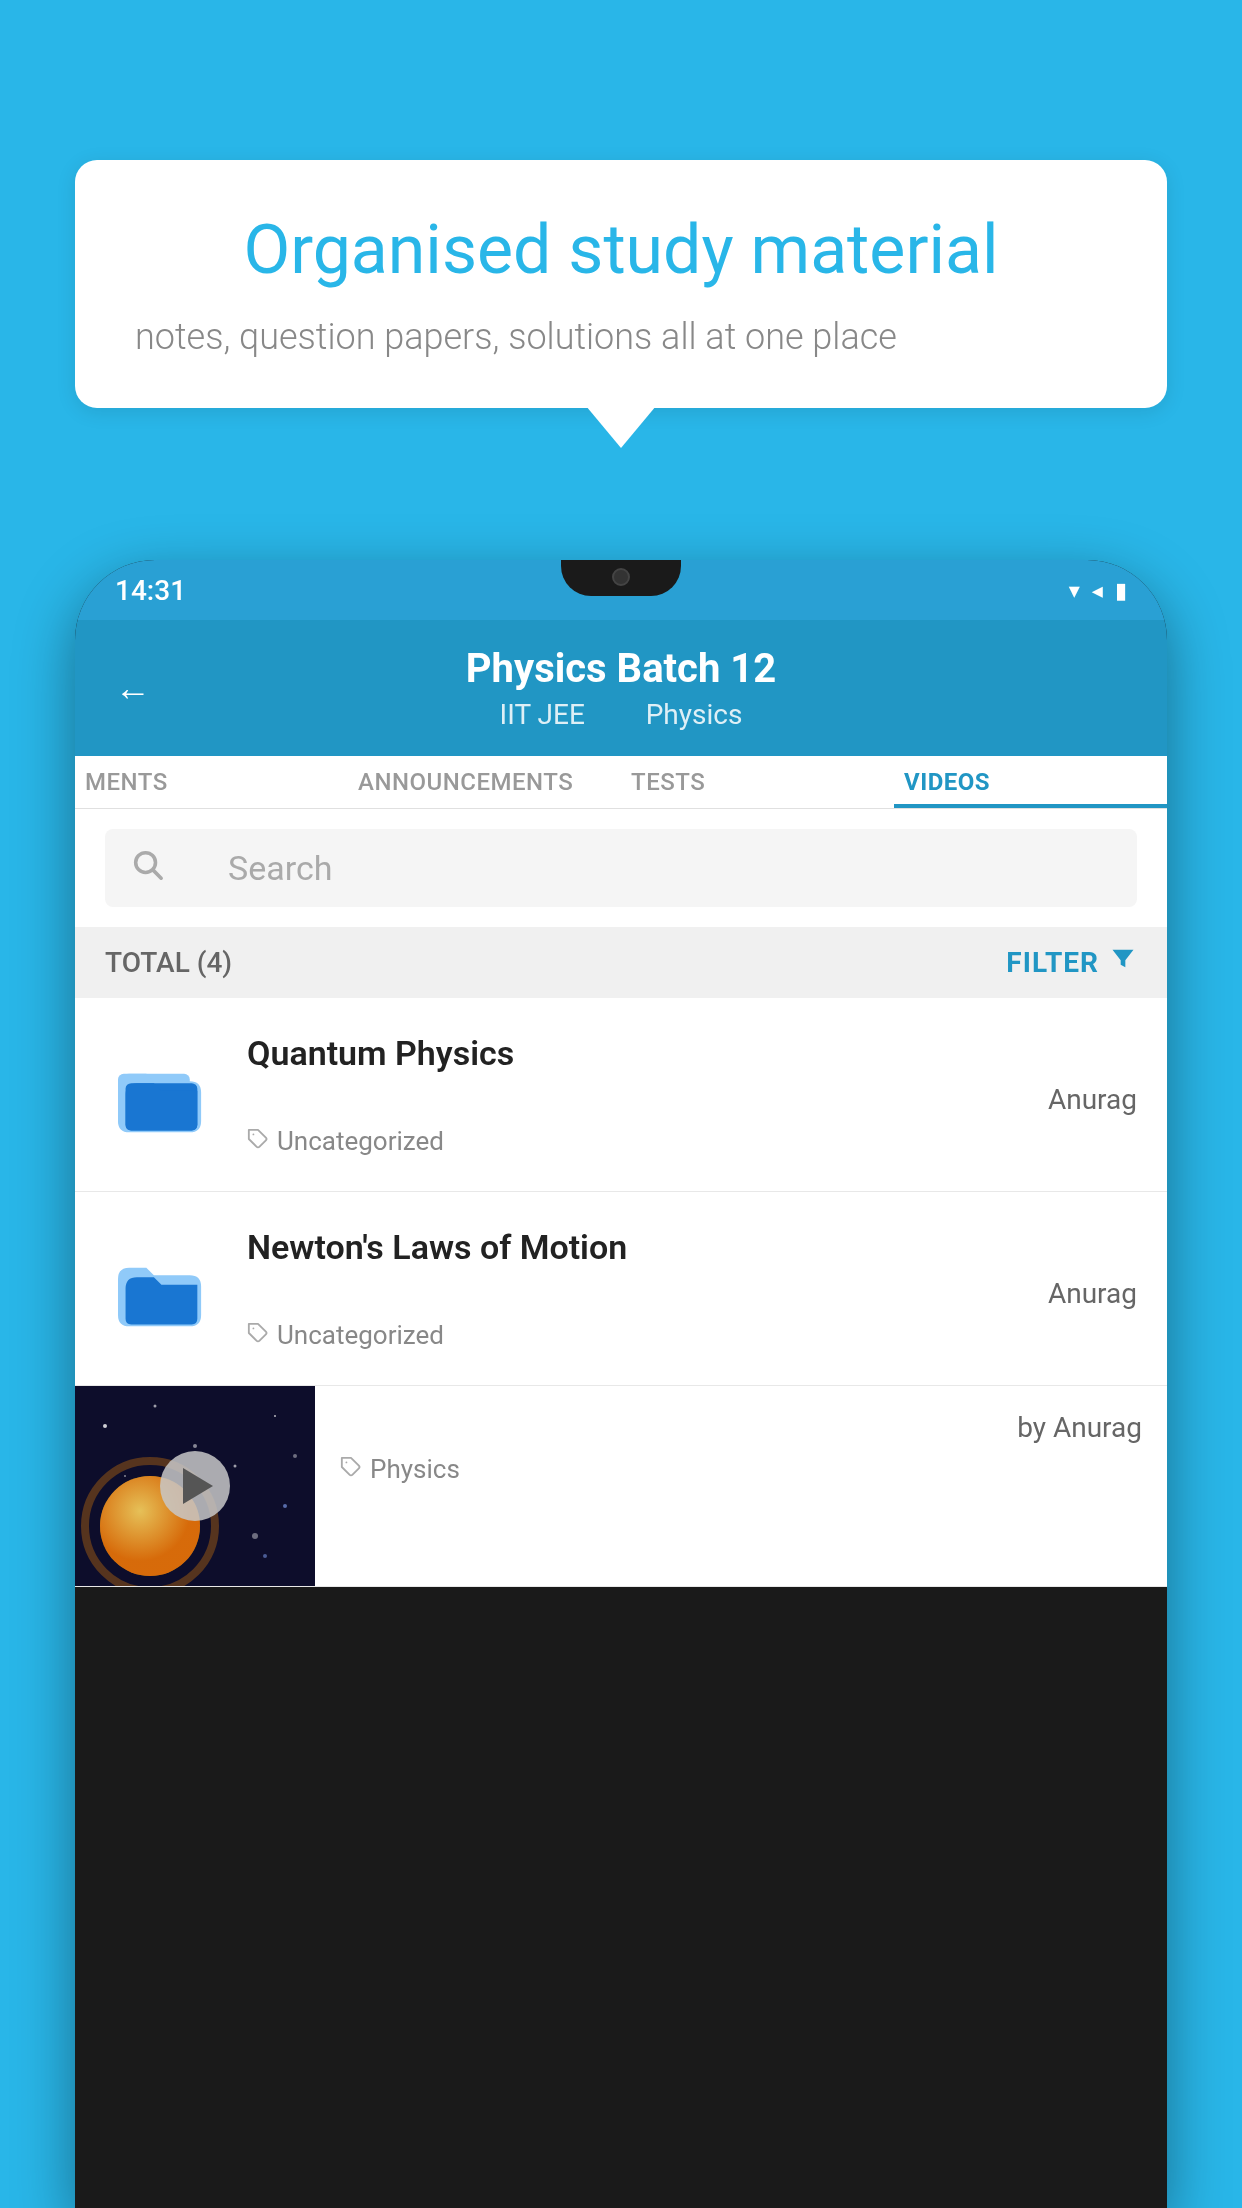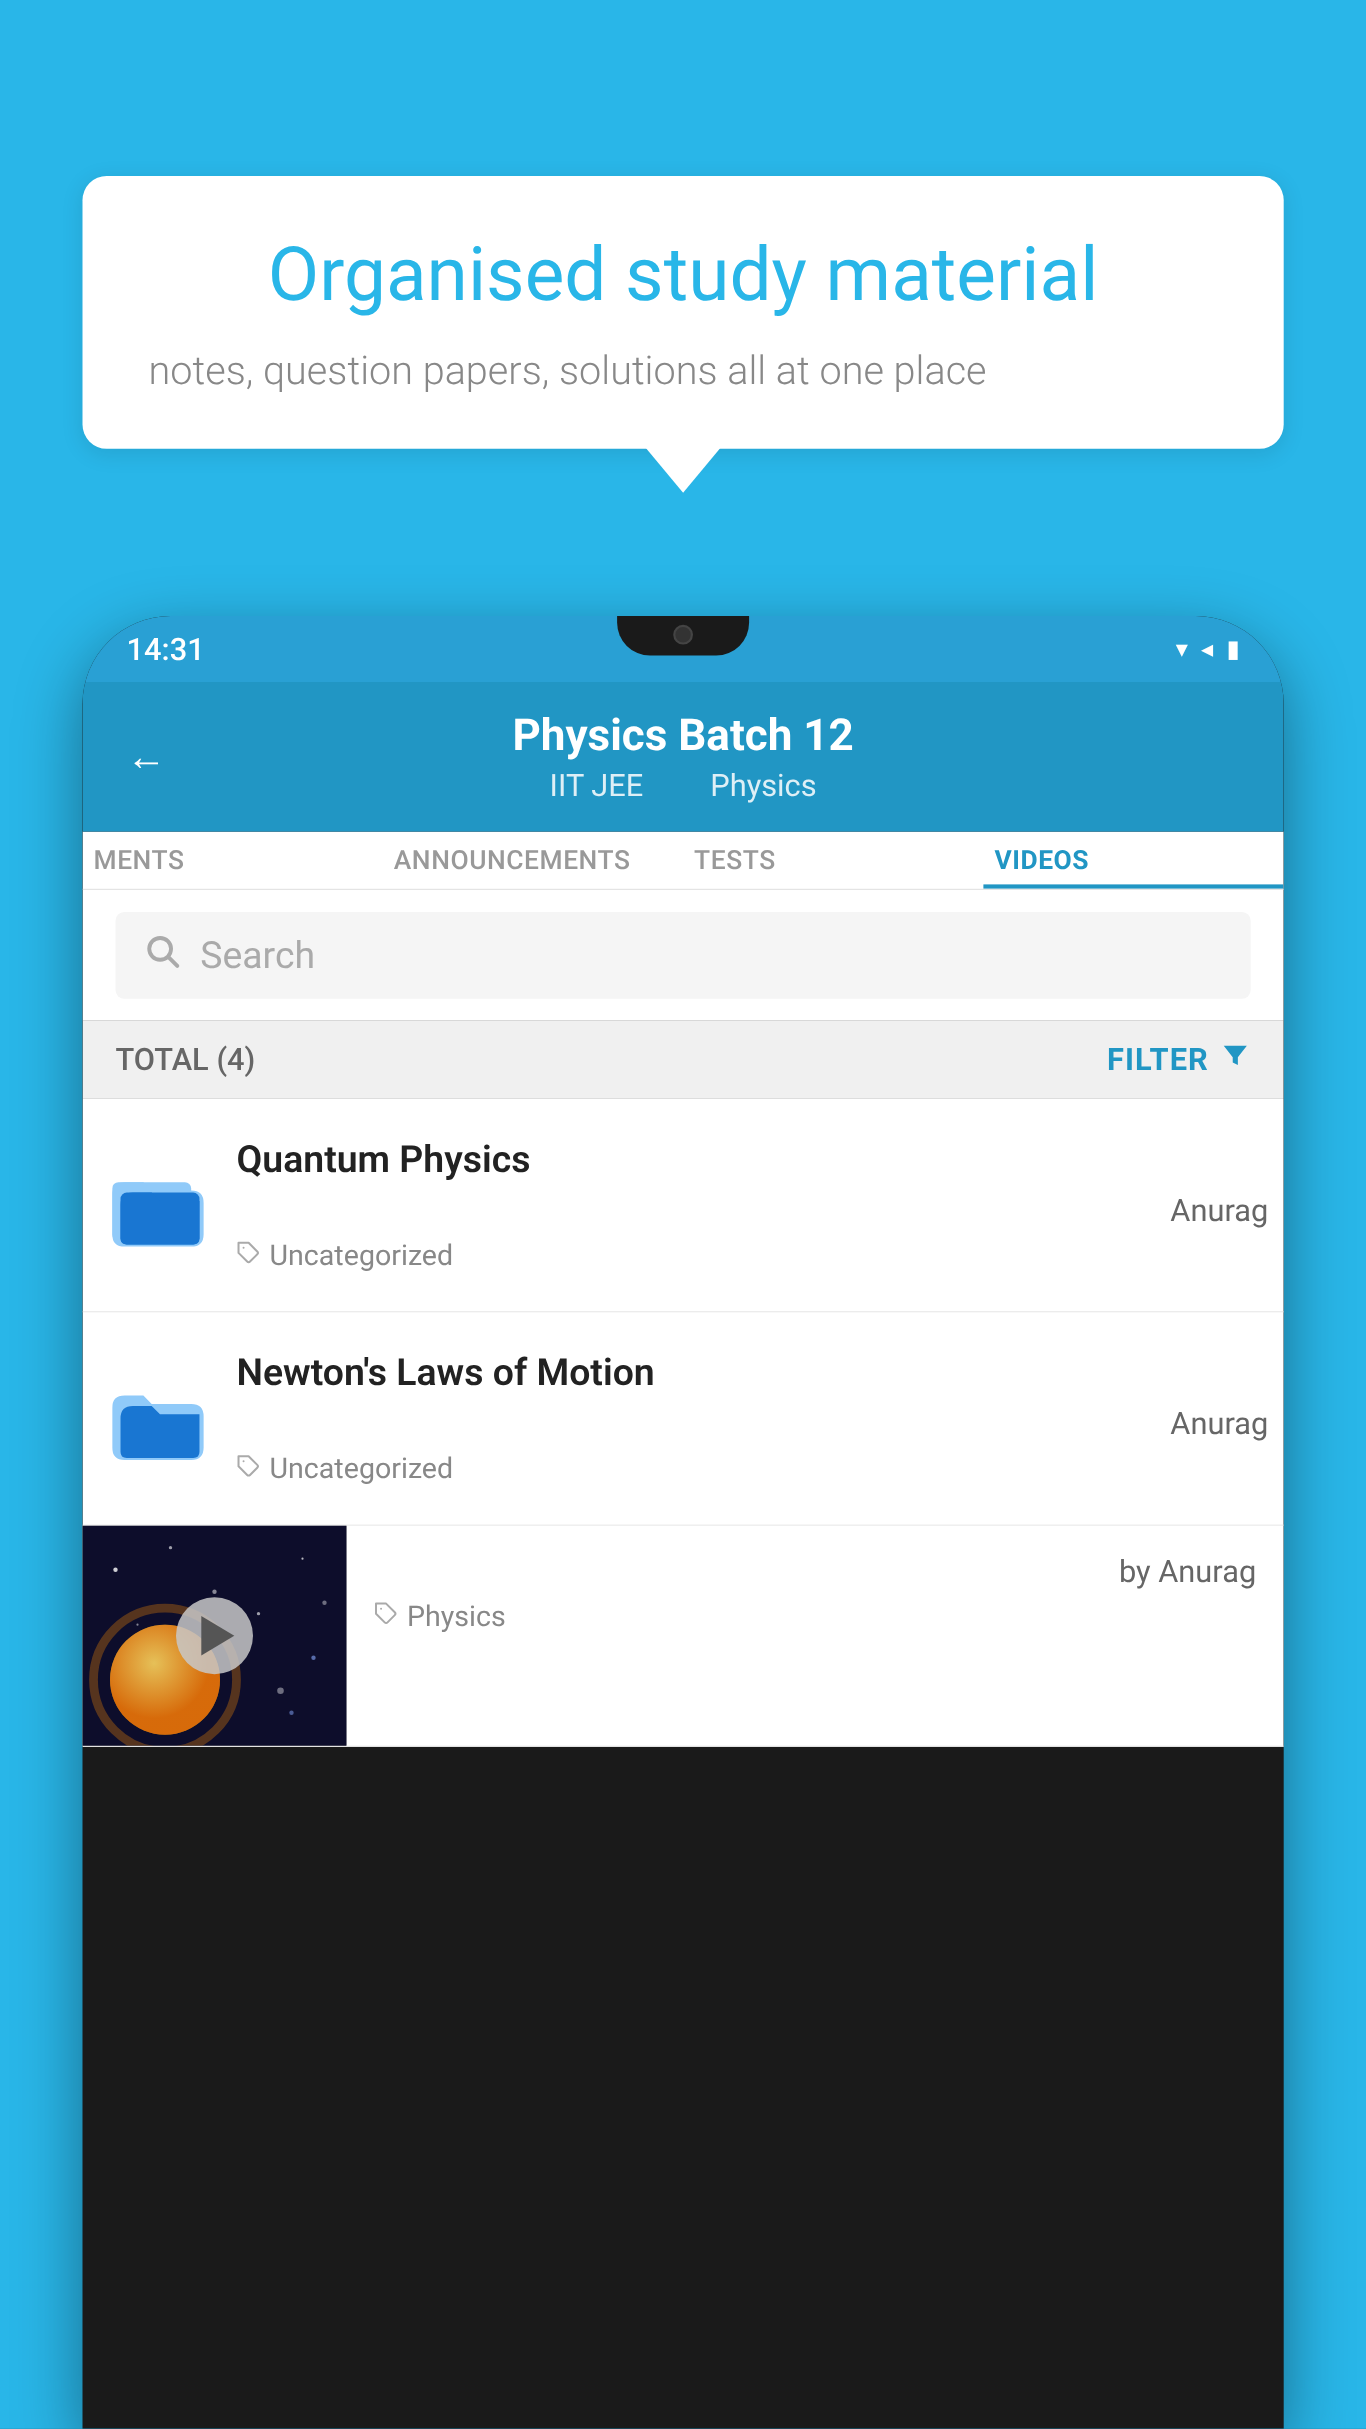--- a/index.html
+++ b/index.html
@@ -203,20 +203,21 @@
     }
 
     .search-icon-svg {
       color: #aaa;
       font-size: 34px;
     }
 
     .search-placeholder {
       color: #aaa;
       font-size: 34px;
+      margin-left: 46px;
     }
 
     
     .filter-bar {
       background: #f0f0f0;
       padding: 18px 30px;
       display: flex;
       align-items: center;
       justify-content: space-between;
     }
@@ -238,23 +239,23 @@
     }
 
     
     .video-list {
       background: white;
     }
 
     .video-item {
       display: flex;
       align-items: center;
-      padding: 35px 14px;
+      padding: 35px 30px;
       border-bottom: 1px solid #e8e8e8;
-      gap: 16px;
+      gap: 32px;
     }
 
     .video-thumb {
       width: 110px;
       height: 110px;
       flex-shrink: 0;
       display: flex;
       align-items: center;
       justify-content: center;
     }

